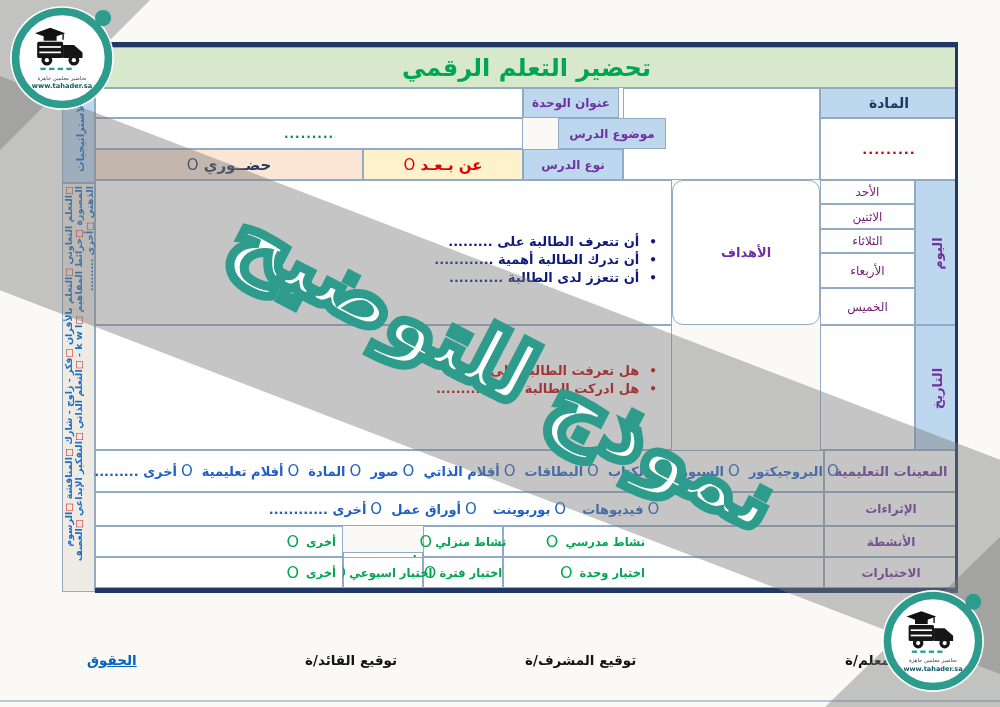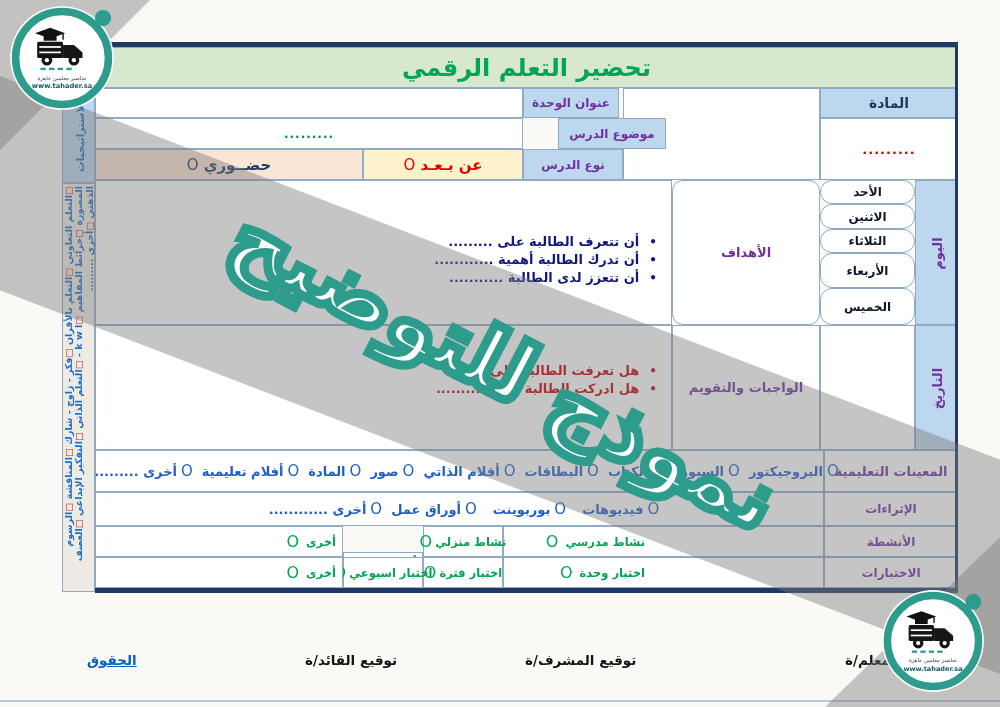--- a/index.html
+++ b/index.html
@@ -5,21 +5,21 @@
   html,body{margin:0;padding:0;background:#e8e8e4;}
   .page{position:relative;width:1000px;height:707px;background:#faf9f6;overflow:hidden;
         font-family:"DejaVu Sans",sans-serif;direction:rtl;}
   .cell{position:absolute;box-sizing:border-box;background:#fff;border:1px solid #92abc4;}
   .flexc{display:flex;align-items:center;justify-content:center;}
   .lab{background:#bdd7ee;color:#7030a0;font-weight:bold;font-size:12px;}
   .seclab{background:#fff;color:#7030a0;font-weight:bold;font-size:13px;}
   .navy{color:#1f3864;}
   .titlebar{background:#d7e8cd;color:#00a651;font-weight:bold;font-size:24px;}
   .navybar{background:#1f3864;border:none;}
-  .daycell{font-size:12px;font-weight:bold;color:#0f172a;border-radius:12px;}
+  .daycell{font-size:12px;font-weight:normal;color:#701a75;}
   .dots-red{color:#d00000;font-weight:bold;font-size:13px;letter-spacing:1px;}
   .dots-green{color:#00933f;font-weight:bold;font-size:12px;letter-spacing:1px;}
   .remote{background:#fef2cc;color:#e00000;font-weight:bold;font-size:15px;}
   .present{background:#fbe5d5;color:#1f3864;font-weight:bold;font-size:15px;}
   .bullets{padding:0 14px;color:#101a7a;font-weight:bold;font-size:13px;line-height:18px;text-align:right;}
   .bullets .bl{display:block;}
   .bullets .bmark{display:inline-block;margin-left:10px;font-size:12px;}
   .hw{color:#c00000;}
   .itemsline{color:#2060c4;font-weight:bold;font-size:13px;white-space:nowrap;}
   .itemsline .o{font-size:15px;font-weight:normal;margin-left:4px;}
@@ -111,23 +111,20 @@
       <span>الأهداف</span>
     </div>
   <div class="cell" style="left:95px;top:180px;width:577px;height:145px;">
     <div class="bullets" style="padding-top:52px;">
       <span class="bl"><span class="bmark">•</span><span>أن تتعرف الطالبة على .........</span></span>
       <span class="bl"><span class="bmark">•</span><span>أن تدرك الطالبة أهمية ............</span></span>
       <span class="bl"><span class="bmark">•</span><span>أن تتعزز لدى الطالبة ...........</span></span>
     </div>
   </div>
 
-  <div class="cell flexc seclab" style="left:672px;top:325px;width:148px;height:125px;">
-      <span>الواجبات والتقويم</span>
-    </div>
   <div class="cell" style="left:95px;top:325px;width:577px;height:125px;">
     <div class="bullets hw" style="padding-top:36px;">
       <span class="bl"><span class="bmark">•</span><span>هل تعرفت الطالبة على ......</span></span>
       <span class="bl"><span class="bmark">•</span><span>هل ادركت الطالبة اهمية .........</span></span>
     </div>
   </div>
 
   <div class="cell flexc seclab" style="left:824px;top:450px;width:134px;height:42px;font-size:13px;">
       <span>المعينات التعليمية</span>
     </div>

